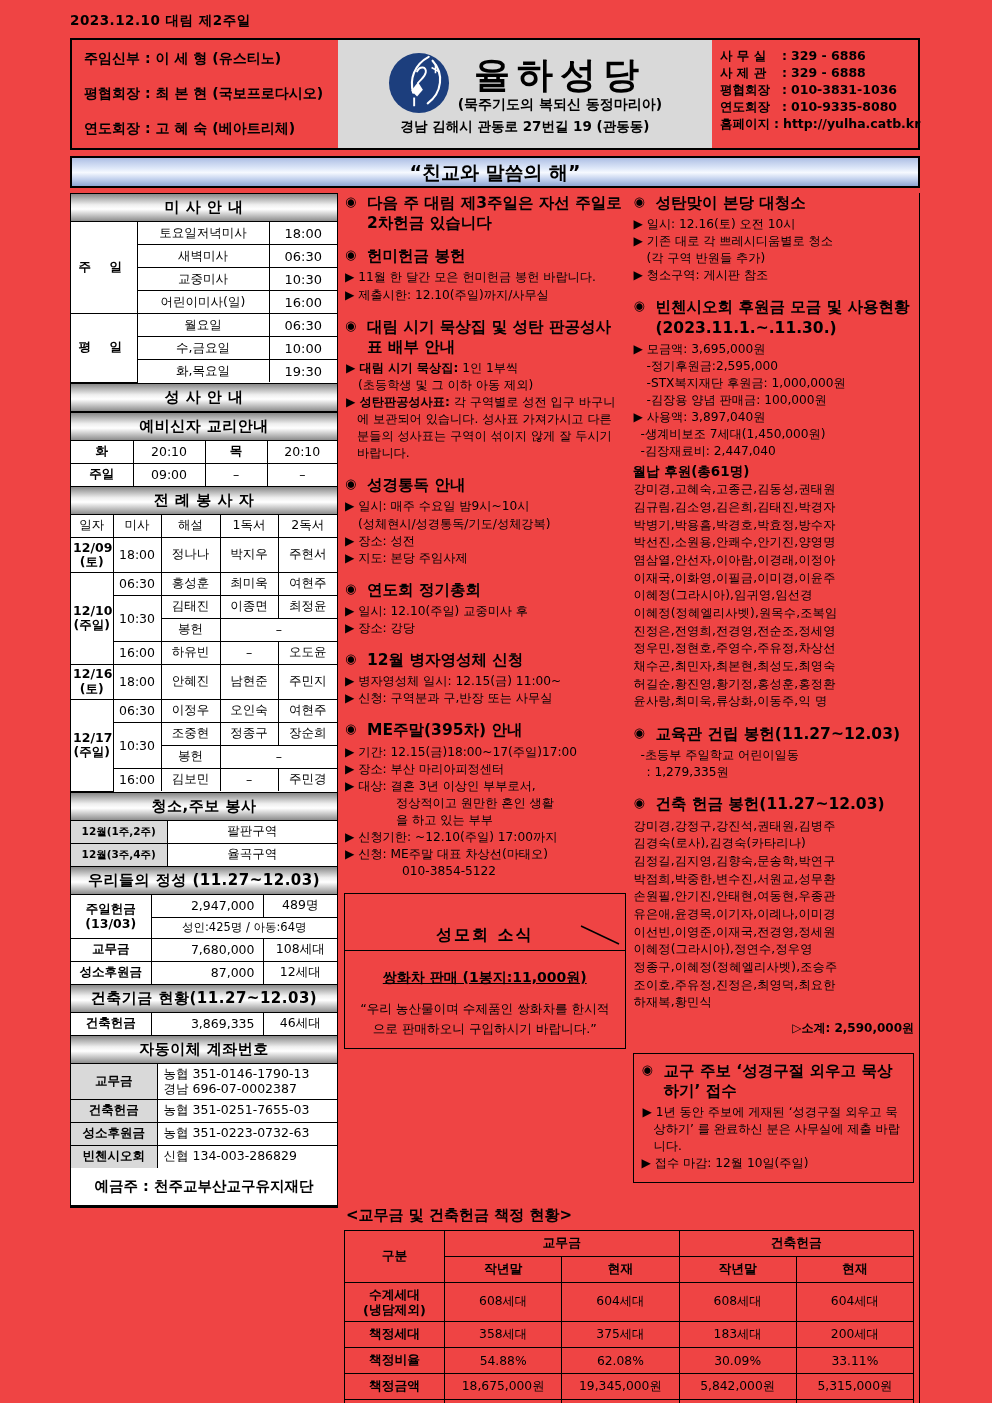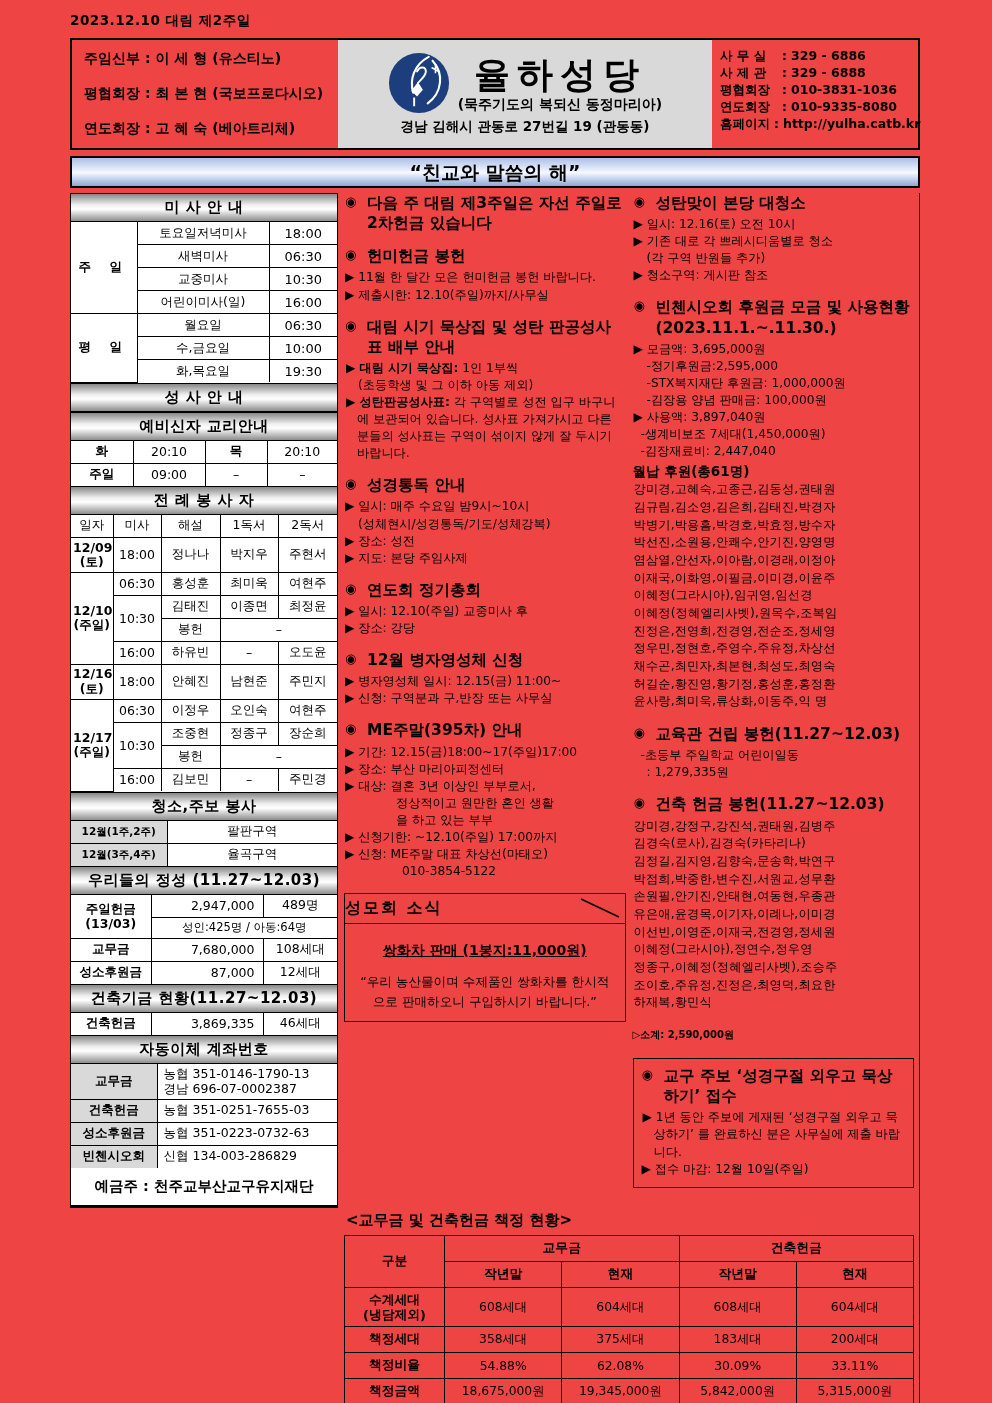--- a/index.html
+++ b/index.html
@@ -70,27 +70,27 @@
   .tbullet{position:absolute;left:1px;top:1px;font-size:13px;}
   .ln{font-size:12.2px;line-height:1.4;}
   .ln.b{padding-left:12px;text-indent:-11px;}
   .ln.bw{padding-left:13px;text-indent:-11px;}
   .ln.s{padding-left:14px;}
   .ln.s1{padding-left:8px;}
   .ln.s2{padding-left:52px;}
   .ln.s3{padding-left:58px;}
   .ln.n{padding-left:1px;line-height:1.45;letter-spacing:.2px;}
   .ln.h{font-weight:bold;font-size:13.5px;margin-top:2px;}
-  .ln.total{font-weight:bold;font-size:10px;margin-top:16px;}
+  .ln.total{font-weight:bold;font-size:12px;margin-top:8px;text-align:right;}
   .lead{font-weight:bold;}
   .sec.boxed{border:1.5px solid #000;padding:7px 6px 9px 7px;margin-top:16px;}
 
   
   .mohui{border:1.5px solid #000;margin-top:6px;}
-  .mohui-head{position:relative;border-bottom:1.5px solid #000;text-align:left;font-weight:bold;font-size:16px;padding:4px 0;letter-spacing:2px;}
+  .mohui-head{position:relative;border-bottom:1.5px solid #000;text-align:center;font-weight:bold;font-size:16px;padding:4px 0;letter-spacing:2px;margin-top:27px;}
   .mohui-notch{position:absolute;right:4px;top:3px;width:42px;height:22px;overflow:visible;}
   .mohui-body{padding:6px 6px 10px;}
   .mohui-sub{text-align:center;font-weight:bold;text-decoration:underline;font-size:14px;margin:12px 0 12px;}
   .mohui-quote{text-align:center;font-size:12.6px;line-height:1.55;padding:0 4px;}
 
   
   .bottom{margin-top:10px;}
   .assess-title{font-weight:bold;font-size:15px;margin:0 0 5px 2px;}
   .atable{width:100%;border-collapse:collapse;font-size:12.3px;table-layout:fixed;border:1.5px solid #000;}
   .atable td,.atable th{border:1px solid #000;text-align:center;padding:4px 2px;}

